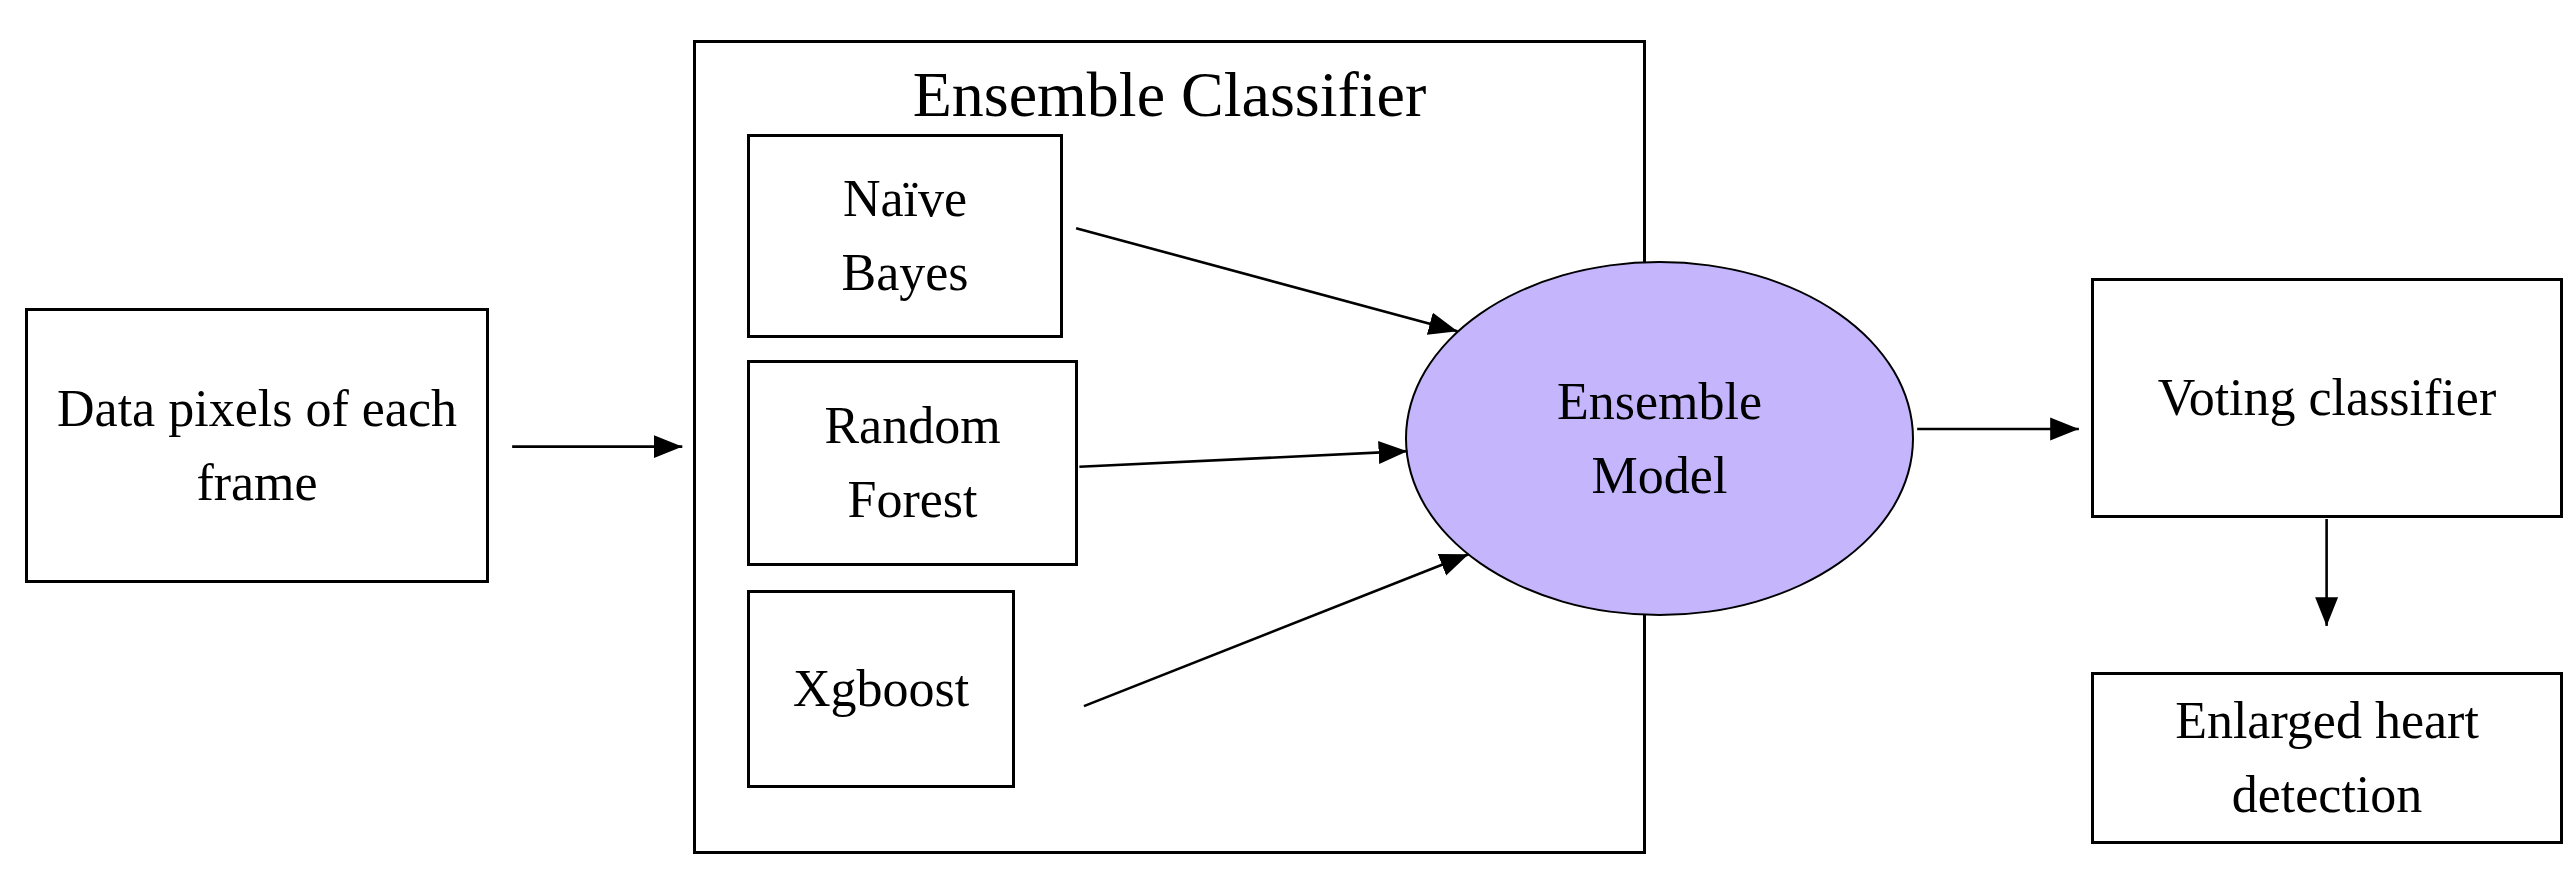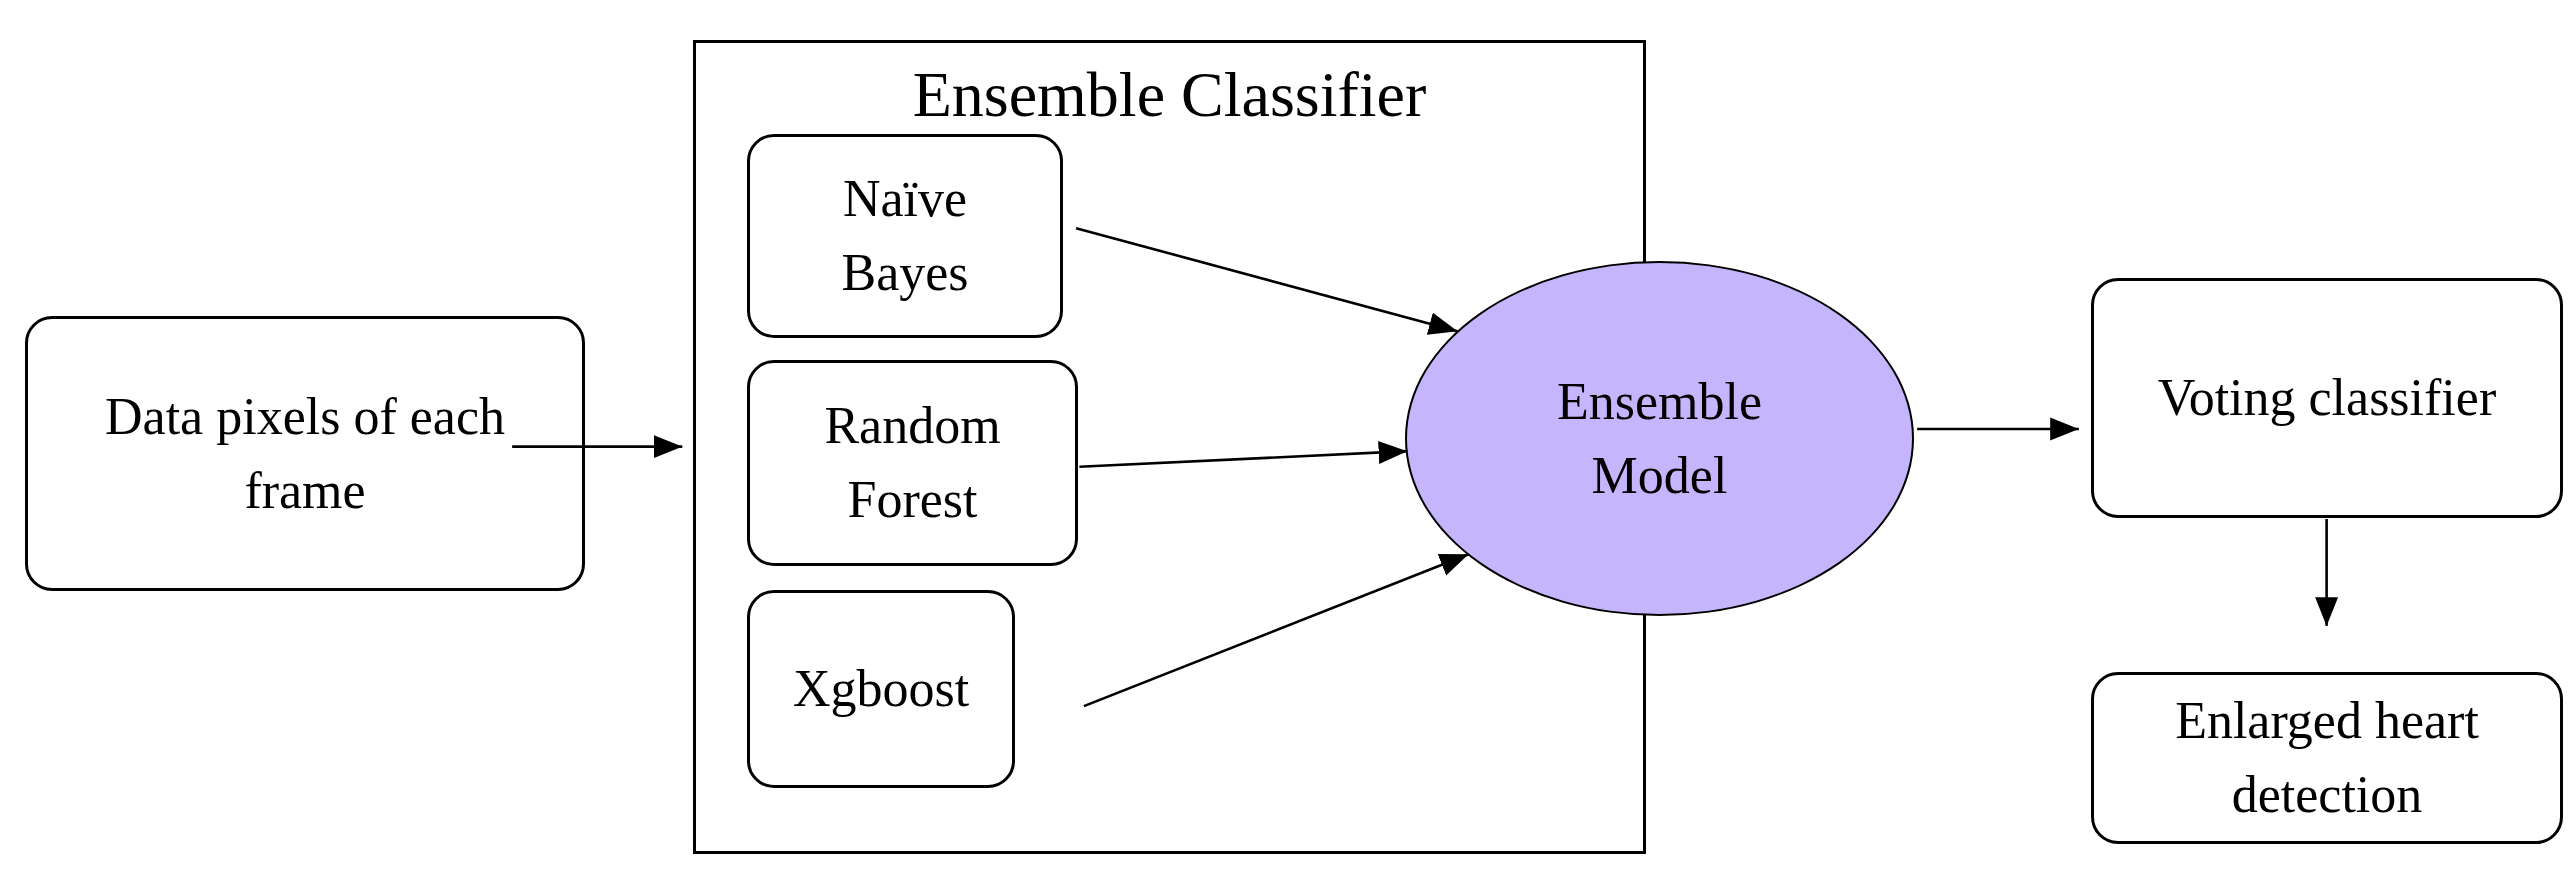--- a/index.html
+++ b/index.html
@@ -13,21 +13,20 @@
     overflow:hidden;
   }
   .node{
     position:absolute;
     background:#ffffff;
     display:flex;
     align-items:center;
     justify-content:center;
     box-sizing:border-box;
     text-align:center;
-    border-radius:27px;
   }
   .rect{border:3.9px solid #000000;}
   .rect-thin{border:3.3px solid #000000;}
   .label{
     font-size:52px;
     line-height:1.42;
     text-align:center;
     color:#000000;
   }
   .container-box{
@@ -71,21 +70,21 @@
   .w-small{max-width:222px;}
   .w-ellipse{max-width:280px;}
   .w-enlarged{max-width:378px;}
   .w-voting{max-width:457px;}
 </style>
 </head>
 <body>
 
 <div class="canvas">
 
-  <div class="node rect side" style="left:25px; top:316px; width:560px; height:275px;">
+  <div class="node rect side" style="left:25px; top:308px; width:464px; height:275px;">
     <span class="label w-left">Data pixels of each frame</span>
   </div>
 
   <div class="container-box"></div>
   <div class="group-title">Ensemble Classifier</div>
 
   <div class="node ellipse">
     <span class="label w-ellipse">Ensemble Model</span>
   </div>
 

